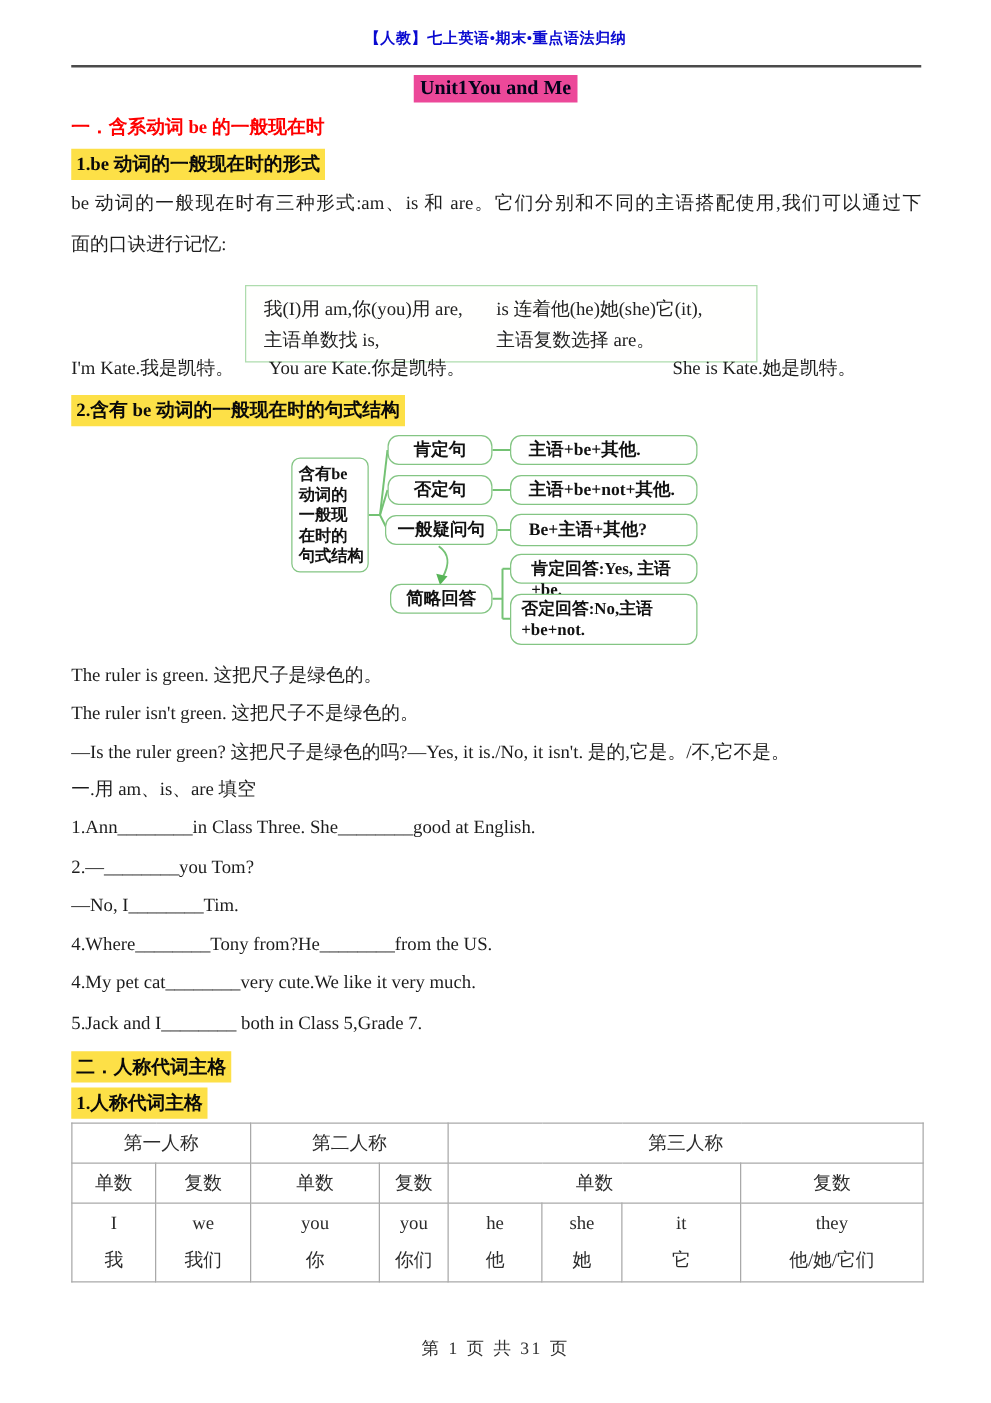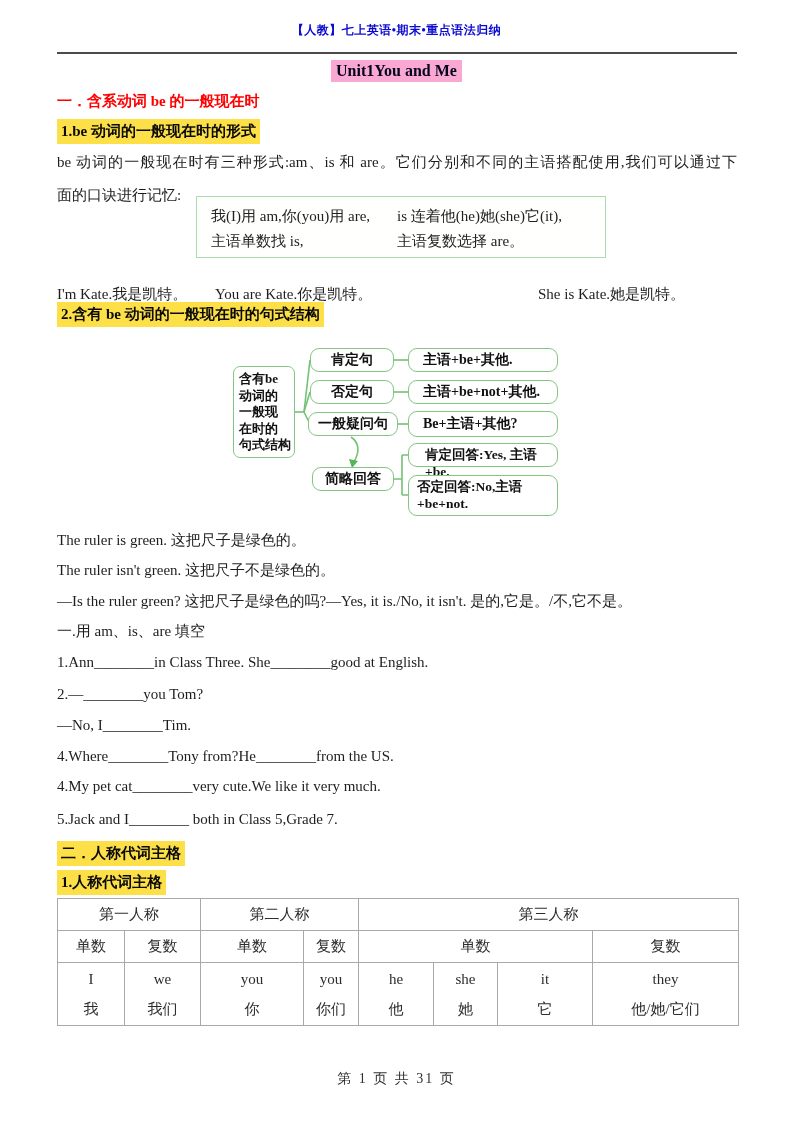--- a/index.html
+++ b/index.html
@@ -7,32 +7,32 @@
     position:relative; width:793px; height:1122px; background:#ffffff;
     font-family:"Liberation Serif","DejaVu Serif",serif; color:#151515;
     overflow:hidden;
   }
   .abs { position:absolute; }
   .center { left:0; width:793px; text-align:center; }
 
   .header-title { top:22px; font-size:12px; font-weight:bold; color:#0a0ad0; letter-spacing:0.5px; }
   .rule { top:52px; left:57px; width:680px; border-top:2.5px solid #4b4b4b; }
   .unit-line { top:60px; }
-  .unit-line span { display:inline-block; background:#f9a8d4; color:#03031c; font-weight:bold; font-size:16px; padding:2px 5px; }
+  .unit-line span { display:inline-block; background:#ec4899; color:#03031c; font-weight:bold; font-size:16px; padding:2px 5px; }
 
   .h-red { left:57px; font-size:15px; font-weight:bold; color:#fe0000; }
   .h-cyan { left:57px; font-size:15px; font-weight:bold; color:#0a0a0a; }
   .h-cyan span { background:#fde047; padding:3px 4px; display:inline-block; }
 
   .body-text { left:57px; font-size:15px; color:#1d1d1d; }
   .w-full { width:680px; }
   .just { text-align:justify; text-align-last:justify; }
 
   .mnemonic {
-    top:196px; left:196px; width:410px; height:62px; box-sizing:border-box;
+    top:228px; left:196px; width:410px; height:62px; box-sizing:border-box;
     border:1.5px solid #aedcae; background:#fffffe;
     padding:7px 0 0 14px; font-size:15px; color:#222; line-height:25px;
   }
   .mn-a { display:inline-block; width:186px; }
 
   .examples-row { top:285px; left:57px; width:700px; height:22px; }
   .examples-row span { position:absolute; font-size:15px; color:#1d1d1d; white-space:nowrap; }
 
   .diagram { top:340px; left:57px; width:680px; height:188px; }
   .dbox {
@@ -94,21 +94,21 @@
       <span class="mn-a">主语单数找 is,</span><span>主语复数选择 are。</span>
     </div>
   </div>
 
   <div class="abs examples-row">
     <span style="left:0;">I'm Kate.我是凯特。</span>
     <span style="left:158px;">You are Kate.你是凯特。</span>
     <span style="left:481px;">She is Kate.她是凯特。</span>
   </div>
 
-  <div class="abs h-cyan" style="top:302px;">
+  <div class="abs h-cyan" style="top:316px;">
     <span>2.含有 be 动词的一般现在时的句式结构</span>
   </div>
 
   <div class="abs diagram">
     <svg class="dsvg" width="680" height="188">
       <g stroke="#74c274" stroke-width="1.6" fill="none">
         <path d="M 238 72 L 247 72"></path>
         <path d="M 247 72 L 253 20"></path>
         <path d="M 247 72 L 253 52"></path>
         <path d="M 247 72 L 253 84"></path>

